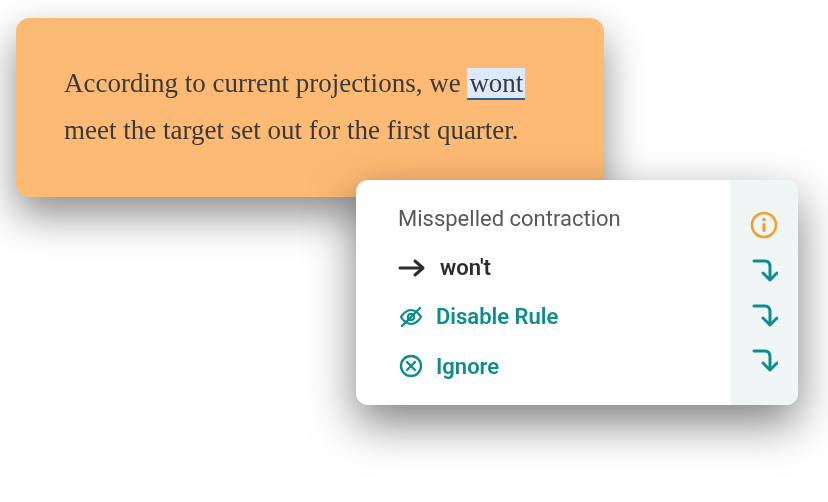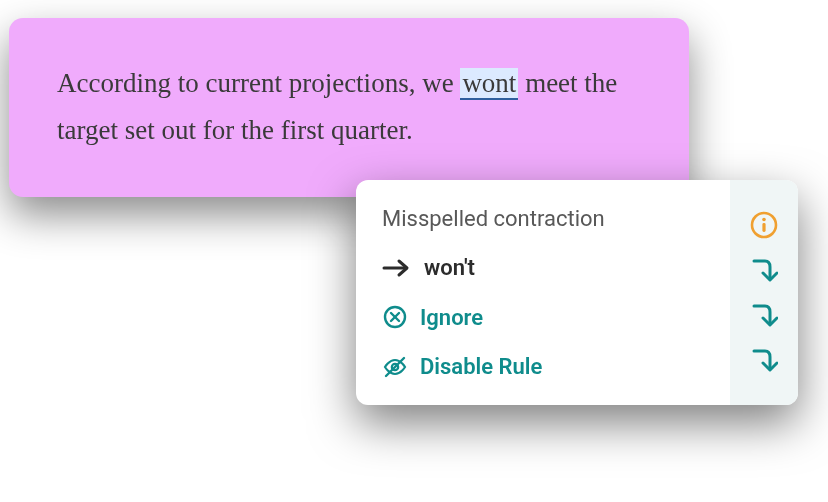--- a/index.html
+++ b/index.html
@@ -6,23 +6,23 @@
     body {
       width: 828px;
       height: 502px;
       font-family: Georgia, 'Times New Roman', serif;
       background: transparent;
       position: relative;
     }
     .editor-card {
       position: absolute;
       top: 18px;
-      left: 9px;
-      width: 680px;
-      background: #f0abfc;
+      left: 16px;
+      width: 588px;
+      background: #fdba74;
       border-radius: 14px;
       padding: 42px 48px;
       box-shadow: 0 18px 40px rgba(0,0,0,0.45);
     }
     .editor-text {
       font-size: 27px;
       line-height: 1.75;
       color: #3a3a3a;
       font-family: Georgia, serif;
     }
@@ -35,20 +35,21 @@
       position: absolute;
       top: 180px;
       left: 356px;
       width: 442px;
       background: #ffffff;
       border-radius: 12px;
       box-shadow: 0 18px 46px rgba(0,0,0,0.5);
       display: flex;
       overflow: hidden;
       font-family: -apple-system, BlinkMacSystemFont, 'Segoe UI', Roboto, Arial, sans-serif;
+      padding-left: 16px;
     }
     .suggestion-main {
       flex: 1;
       padding: 26px 10px 26px 26px;
       display: flex;
       flex-direction: column;
       gap: 24px;
     }
     .suggestion-title {
       font-size: 22px;
@@ -105,38 +106,38 @@
         <svg class="icon-svg" width="30" height="20" viewBox="0 0 30 20">
           <line x1="2" y1="10" x2="24" y2="10" stroke="#2c2c2c" stroke-width="3" stroke-linecap="round"></line>
           <polyline points="17,3 25,10 17,17" fill="none" stroke="#2c2c2c" stroke-width="3" stroke-linecap="round" stroke-linejoin="round"></polyline>
         </svg>
       </span>
       <span class="correction-text">won't</span>
     </div>
 
     <div class="suggestion-row">
       <span>
+        <svg class="icon-svg" width="26" height="24" viewBox="0 0 26 24">
+          <path d="M3 12 C3 12 7 5 13 5 C19 5 23 12 23 12 C23 12 19 19 13 19 C7 19 3 12 3 12 Z" fill="none" stroke="#0f8c8c" stroke-width="2.2"></path>
+          <circle cx="13" cy="12" r="3.2" fill="none" stroke="#0f8c8c" stroke-width="2.2"></circle>
+          <line x1="4" y1="21" x2="22" y2="3" stroke="#0f8c8c" stroke-width="2.4" stroke-linecap="round"></line>
+        </svg>
+      </span>
+      <span class="action-link">Disable Rule</span>
+    </div>
+
+    <div class="suggestion-row">
+      <span>
         <svg class="icon-svg" width="26" height="26" viewBox="0 0 26 26">
           <circle cx="13" cy="13" r="10" fill="none" stroke="#0f8c8c" stroke-width="2.4"></circle>
           <line x1="9" y1="9" x2="17" y2="17" stroke="#0f8c8c" stroke-width="2.4" stroke-linecap="round"></line>
           <line x1="17" y1="9" x2="9" y2="17" stroke="#0f8c8c" stroke-width="2.4" stroke-linecap="round"></line>
         </svg>
       </span>
       <span class="action-link">Ignore</span>
-    </div>
-
-    <div class="suggestion-row">
-      <span>
-        <svg class="icon-svg" width="26" height="24" viewBox="0 0 26 24">
-          <path d="M3 12 C3 12 7 5 13 5 C19 5 23 12 23 12 C23 12 19 19 13 19 C7 19 3 12 3 12 Z" fill="none" stroke="#0f8c8c" stroke-width="2.2"></path>
-          <circle cx="13" cy="12" r="3.2" fill="none" stroke="#0f8c8c" stroke-width="2.2"></circle>
-          <line x1="4" y1="21" x2="22" y2="3" stroke="#0f8c8c" stroke-width="2.4" stroke-linecap="round"></line>
-        </svg>
-      </span>
-      <span class="action-link">Disable Rule</span>
     </div>
   </div>
 
   <div class="suggestion-side">
     <div class="side-btn">
       <span>
         <svg class="icon-svg" width="30" height="30" viewBox="0 0 30 30">
           <circle cx="15" cy="15" r="12" fill="none" stroke="#f0a030" stroke-width="2.6"></circle>
           <circle cx="15" cy="9.5" r="1.8" fill="#f0a030"></circle>
           <rect x="13.4" y="13" width="3.2" height="9" rx="1.4" fill="#f0a030"></rect>

